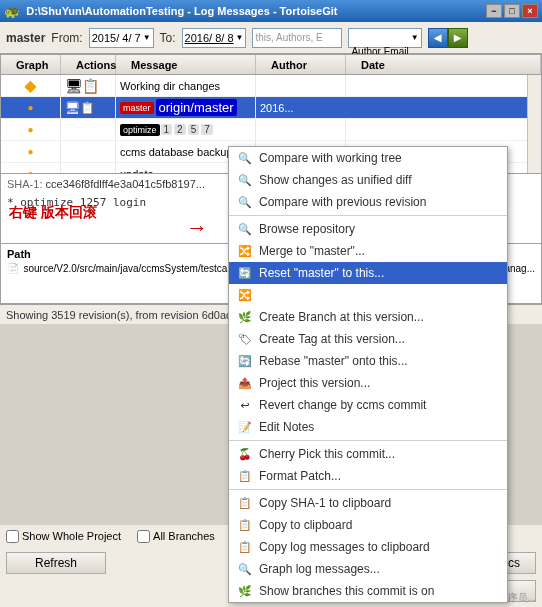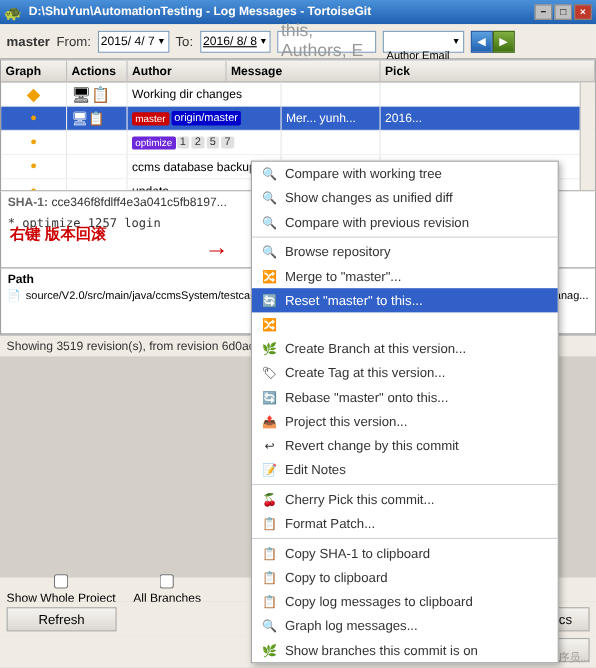--- a/index.html
+++ b/index.html
@@ -64,21 +64,21 @@
       position: relative;
     }
     .log-header {
       display: flex;
       background: linear-gradient(to bottom, #f5f3ef, #ddd8d0);
       border-bottom: 1px solid #a0a0a0;
       height: 20px;
       align-items: center;
     }
     .log-col {
-      padding: 0 4px;
+      padding: 0 15px;
       font-size: 11px;
       font-weight: bold;
       border-right: 1px solid #c0c0c0;
       height: 100%;
       display: flex; align-items: center;
     }
     .col-graph { width: 60px; }
     .col-actions { width: 55px; }
     .col-message { width: 140px; }
     .col-author { width: 90px; }
@@ -103,45 +103,45 @@
     }
 
     
     .graph-cell { width: 60px; position: relative; justify-content: center; }
 
     .branch-tag {
       background: #cc0000; color: white; font-size: 9px;
       padding: 1px 3px; border-radius: 2px; margin-right: 2px;
     }
     .origin-tag {
-      background: #0000cc; color: white; font-size: 10px;
+      background: #0000cc; color: white; font-size: 13px;
       padding: 1px 3px; border-radius: 2px; margin-right: 18px;
     }
     .optimize-tag {
-      background: #6d28d9; color: white; font-size: 9px;
+      background: #000000; color: white; font-size: 9px;
       padding: 1px 3px; border-radius: 2px;
     }
     .msg-num {
       background: #e0e0e0; color: #333; font-size: 10px;
       padding: 0 3px; border-radius: 2px; margin: 0 1px;
     }
 
     
     .sha-panel {
       background: white;
       border: 1px solid #a0a0a0;
       border-top: none;
       padding: 4px 6px;
       font-size: 11px;
       height: 70px;
       position: relative;
       overflow: hidden;
     }
     .sha-line { color: #333; margin-bottom: 2px; }
-    .sha-key { color: #666; font-weight: bold; }
+    .sha-key { color: #666; }
     .annotation {
       position: absolute;
       color: #cc0000;
       font-size: 13px;
       font-weight: bold;
     }
     .annotation-arrow {
       position: absolute;
       color: #cc0000;
       font-size: 16px;
@@ -171,21 +171,21 @@
       display: flex; align-items: center;
     }
 
     
     .checkboxes-row {
       padding: 3px 6px;
       display: flex; gap: 16px; align-items: center;
       background: #f0ece4;
       height: 22px;
     }
-    .checkbox-label { font-size: 11px; display: flex; align-items: center; gap: 3px; cursor: pointer; flex-direction: column; }
+    .checkbox-label { font-size: 11px; display: flex; align-items: flex-start; gap: 3px; cursor: pointer; }
 
     
     .bottom-btns {
       display: flex;
       gap: 8px;
       padding: 4px 6px;
       background: #f0ece4;
       height: 32px;
       align-items: center;
     }
@@ -278,41 +278,41 @@
     <div class="toolbar-combo">
       <span style="font-size:11px;">2015/ 4/ 7</span>
       <span class="combo-arrow">▼</span>
     </div>
     <span class="toolbar-label">To:</span>
     <div class="toolbar-combo">
       <span style="font-size:11px;text-decoration:underline;">2016/ 8/ 8</span>
       <span class="combo-arrow">▼</span>
     </div>
     <div class="toolbar-combo" style="width:90px;">
-      <span style="font-size:16px; color:#999;">this, Authors, E</span>
+      <span style="font-size:10px; color:#999;">this, Authors, E</span>
     </div>
     <div class="toolbar-combo">
       <span style="font-size:10px;margin-top:28px;">Author Email</span>
       <span class="combo-arrow">▼</span>
     </div>
     <div class="toolbar-nav">
       <div class="nav-btn">◀</div>
       <div class="nav-btn" style="background:linear-gradient(to bottom,#80b040,#407010); border-color:#306000;">▶</div>
     </div>
   </div>
 
   <div class="main-wrapper">
 
     <div class="log-table">
       <div class="log-header">
         <div class="log-col col-graph">Graph</div>
         <div class="log-col col-actions">Actions</div>
+        <div class="log-col col-message">Message</div>
         <div class="log-col col-author">Author</div>
-        <div class="log-col col-message">Message</div>
-        <div class="log-col col-date">Pick</div>
+        <div class="log-col col-date">Date</div>
       </div>
 
       <div class="log-row">
         <div class="log-cell col-graph graph-cell">
           <span style="color:#f0a000; font-size:16px;">◆</span>
         </div>
         <div class="log-cell col-actions">
           <span style="font-size:14px;">🖥📋</span>
         </div>
         <div class="log-cell col-message">
@@ -326,21 +326,20 @@
         <div class="log-cell col-graph graph-cell">
           <span style="color:#f0a000; font-size:10px;">●</span>
         </div>
         <div class="log-cell col-actions">
           <span style="font-size:12px;">🖥📋</span>
         </div>
         <div class="log-cell col-message">
           <span class="branch-tag">master</span>
           <span class="origin-tag">origin/master</span>
         </div>
-        <div class="log-cell col-author">Mer... yunh...</div>
         <div class="log-cell col-date">2016...</div>
       </div>
 
       <div class="log-row">
         <div class="log-cell col-graph graph-cell">
           <span style="color:#f0a000; font-size:10px;">●</span>
         </div>
         <div class="log-cell col-actions"></div>
         <div class="log-cell col-message">
           <span class="optimize-tag">optimize</span>
@@ -440,21 +439,21 @@
         <div class="ctx-item">
           <span class="ctx-icon">🔄</span>
           <span>Rebase "master" onto this...</span>
         </div>
         <div class="ctx-item">
           <span class="ctx-icon">📤</span>
           <span>Project this version...</span>
         </div>
         <div class="ctx-item">
           <span class="ctx-icon">↩</span>
-          <span>Revert change by this commit</span>
+          <span>Revert change by ccms commit</span>
         </div>
         <div class="ctx-item">
           <span class="ctx-icon">📝</span>
           <span>Edit Notes</span>
         </div>
         <div class="ctx-separator"></div>
         <div class="ctx-item">
           <span class="ctx-icon">🍒</span>
           <span>Cherry Pick this commit...</span>
         </div>

